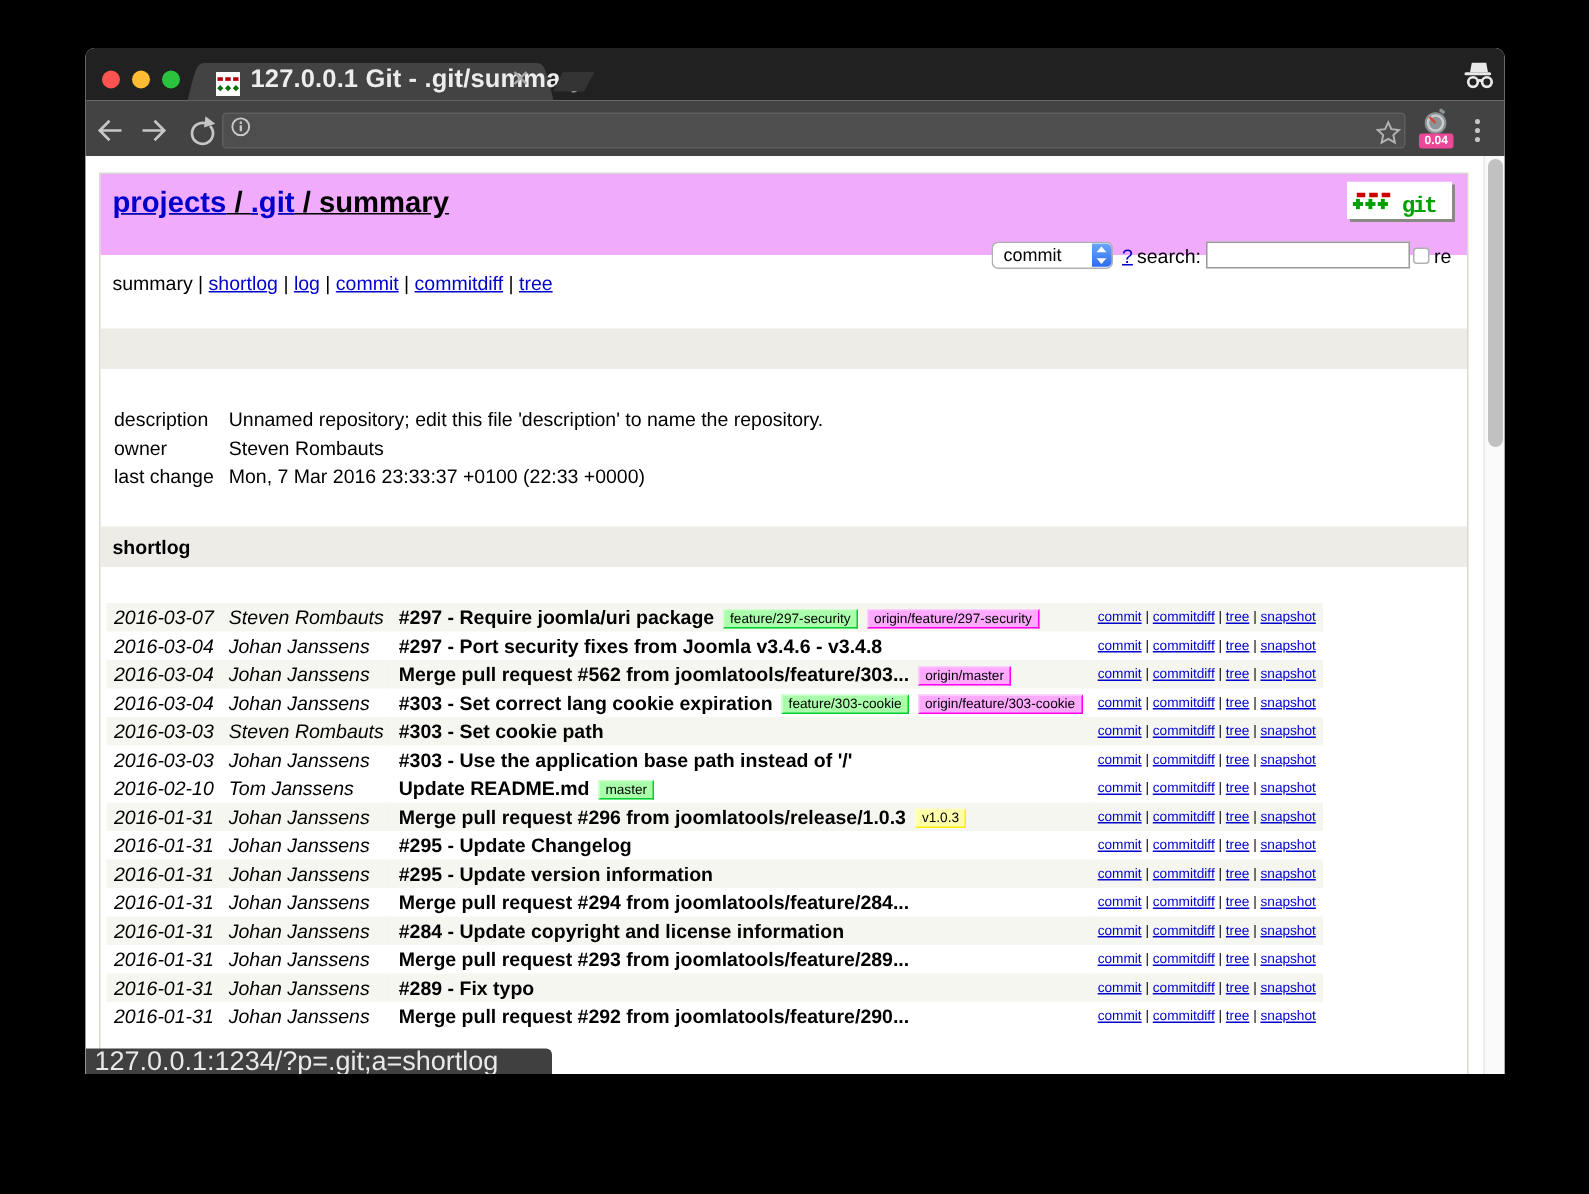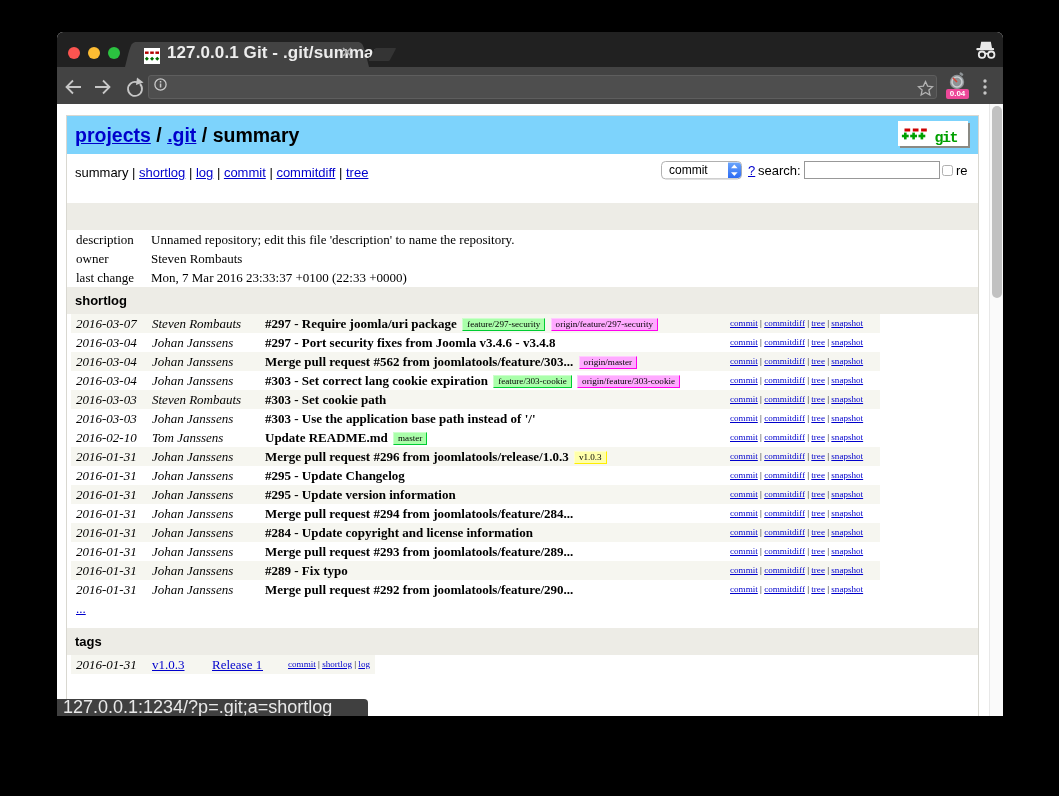--- a/index.html
+++ b/index.html
@@ -25,34 +25,34 @@
   .staricon{position:absolute;left:860px;top:13px;}
   .extbadge{position:absolute;left:889px;top:22px;width:23px;height:10px;background:#ec4899;border-radius:2px;color:#fff;font-size:8px;font-weight:bold;text-align:center;line-height:10px;}
   .extgauge{position:absolute;left:890px;top:5px;}
   .menudots{position:absolute;left:925px;top:12px;}
   
   .page{position:absolute;left:0;top:72px;width:946px;height:612px;background:#fff;overflow:hidden;}
   .scrollbar{position:absolute;right:0;top:0;width:14px;height:612px;background:#fafafa;border-left:1px solid #e8e8e8;box-sizing:border-box;}
   .thumb{position:absolute;left:2px;top:1.5px;width:10px;height:192px;background:#c1c1c1;border-radius:5px;}
   .gitbody{position:absolute;left:9px;top:11px;width:913px;height:1200px;border:1px solid #d9d8d1;box-sizing:border-box;background:#fff;font-size:13px;color:#000;}
   a{color:#0000cc;}
-  .page_header{height:38px;background-color:#7dd3fc;padding:0 8px;font-size:19.5px;font-weight:bold;line-height:38px;position:relative;}
+  .page_header{height:54px;background-color:#f0abfc;padding:0 8px;font-size:19.5px;font-weight:bold;line-height:38px;position:relative;text-decoration:underline;}
   .page_header a{color:#0000cc;}
   .logo{position:absolute;right:8px;top:5px;}
   .page_nav{padding:11px 8px 8px 8px;line-height:15px;}
   .page_nav a{color:#0000cc;}
   .search{position:absolute;left:0;top:0;width:911px;height:0;}
   .search .sel{position:absolute;left:594px;top:45px;}
   .search .qm{position:absolute;left:681px;top:47px;}
   .search .lbl{position:absolute;left:691px;top:47px;}
   .search input{position:absolute;left:737px;top:45px;width:136px;height:18px;border:1px solid #989898;border-radius:0;box-sizing:border-box;}
   .search .cb{position:absolute;left:875px;top:49px;width:11px;height:11px;border:1px solid #b0b0b0;border-radius:2.5px;background:#fff;box-sizing:border-box;}
   .search .re{position:absolute;left:889px;top:47px;}
   .title{background-color:#edece6;padding:6px 8px;font-weight:bold;line-height:15px;height:15px;}
-  table.listing{border-collapse:separate;border-spacing:0;margin:0 4px;font-size:13px;font-family:Liberation Serif, serif;}
+  table.listing{border-collapse:separate;border-spacing:0;margin:24px 4px;font-size:13px;}
   #shortlog{margin-bottom:10px;}
   table.listing td{padding:2px 5px;line-height:15px;white-space:nowrap;vertical-align:top;}
   td.ital{font-style:italic;}
   a.subj{color:#000;font-weight:bold;text-decoration:none;}
   td.link, td.link a{font-size:9.1px;}
   tr.tint{background:#f6f6f0;}
   span.rtag{display:inline-block;padding:0 4px;font-size:9.1px;font-weight:normal;border:1px solid;line-height:11px;vertical-align:1px;margin-left:2px;}
   span.rhead{background-color:#aaffaa;border-color:#ccffcc #00cc33 #00cc33 #ccffcc;}
   span.rrem{background-color:#ffaaff;border-color:#ffccff #ff00ee #ff00ee #ffccff;}
   span.rver{background-color:#ffffaa;border-color:#ffffcc #ffee00 #ffee00 #ffffcc;}

